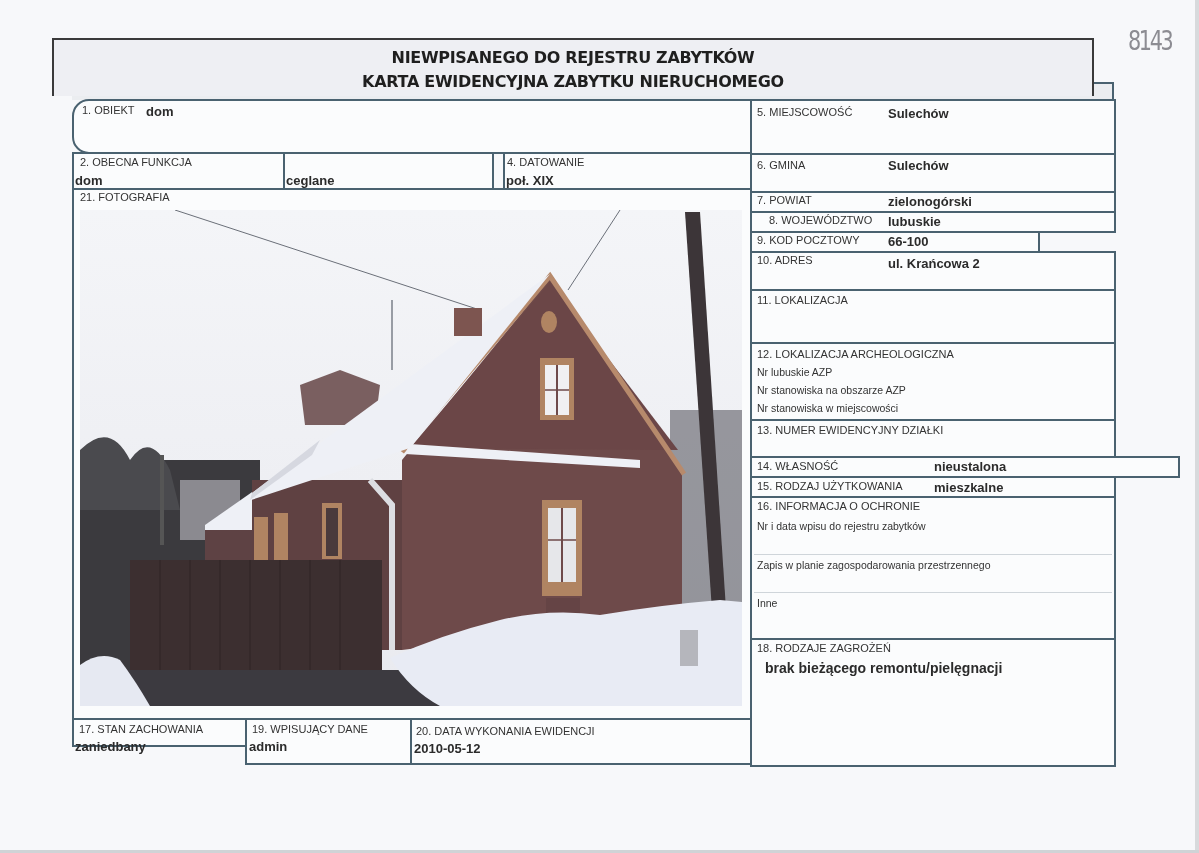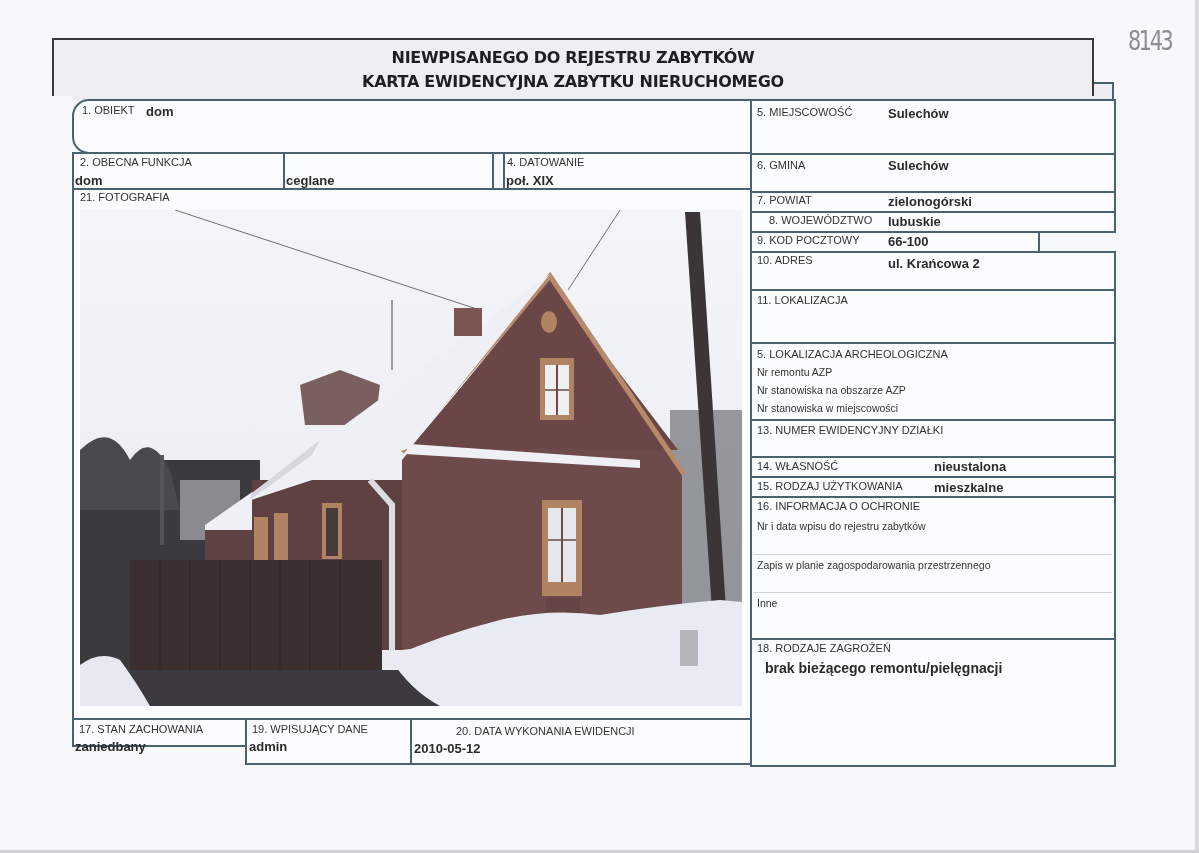--- a/index.html
+++ b/index.html
@@ -185,29 +185,29 @@
   <span class="val" style="left:136px;top:1px;">66-100</span>
 </div>
 <div class="cell" style="left:750px;top:251px;width:366px;height:40px;">
   <span class="lbl" style="left:5px;top:1px;">10. ADRES</span>
   <span class="val" style="left:136px;top:3px;">ul. Krańcowa  2</span>
 </div>
 <div class="cell" style="left:750px;top:289px;width:366px;height:55px;">
   <span class="lbl" style="left:5px;top:3px;">11. LOKALIZACJA</span>
 </div>
 <div class="cell" style="left:750px;top:342px;width:366px;height:79px;">
-  <span class="lbl" style="left:5px;top:4px;">5. LOKALIZACJA ARCHEOLOGICZNA</span>
-  <span class="sub" style="left:5px;top:22px;">Nr remontu AZP</span>
+  <span class="lbl" style="left:5px;top:4px;">12. LOKALIZACJA ARCHEOLOGICZNA</span>
+  <span class="sub" style="left:5px;top:22px;">Nr lubuskie AZP</span>
   <span class="sub" style="left:5px;top:40px;">Nr stanowiska na obszarze AZP</span>
   <span class="sub" style="left:5px;top:58px;">Nr stanowiska w miejscowości</span>
 </div>
 <div class="cell" style="left:750px;top:419px;width:366px;height:39px;">
   <span class="lbl" style="left:5px;top:3px;">13. NUMER EWIDENCYJNY DZIAŁKI</span>
 </div>
-<div class="cell" style="left:750px;top:456px;width:366px;height:22px;text-align:center;">
+<div class="cell" style="left:750px;top:456px;width:430px;height:22px;text-align:center;">
   <span class="lbl" style="left:5px;top:2px;">14. WŁASNOŚĆ</span>
   <span class="val" style="left:182px;top:1px;">nieustalona</span>
 </div>
 <div class="cell" style="left:750px;top:476px;width:366px;height:22px;">
   <span class="lbl" style="left:5px;top:2px;">15. RODZAJ UŻYTKOWANIA</span>
   <span class="val" style="left:182px;top:2px;">mieszkalne</span>
 </div>
 <div class="cell" style="left:750px;top:496px;width:366px;height:144px;">
   <span class="lbl" style="left:5px;top:2px;">16. INFORMACJA O OCHRONIE</span>
   <span class="sub" style="left:5px;top:22px;">Nr i data wpisu do rejestru zabytków</span>
@@ -223,15 +223,15 @@
 
 <div class="cell" style="left:72px;top:718px;width:175px;height:29px;">
   <span class="lbl" style="left:5px;top:3px;">17. STAN ZACHOWANIA</span>
   <span class="val" style="left:1px;top:19px;">zaniedbany</span>
 </div>
 <div class="cell" style="left:245px;top:718px;width:167px;height:47px;">
   <span class="lbl" style="left:5px;top:3px;">19. WPISUJĄCY DANE</span>
   <span class="val" style="left:2px;top:19px;">admin</span>
 </div>
 <div class="cell" style="left:410px;top:718px;width:342px;height:47px;">
-  <span class="lbl" style="left:4px;top:5px;margin-left:40px;">20. DATA WYKONANIA EWIDENCJI</span>
+  <span class="lbl" style="left:4px;top:5px;">20. DATA WYKONANIA EWIDENCJI</span>
   <span class="val" style="left:2px;top:21px;">2010-05-12</span>
 </div>
 
 </body></html>

